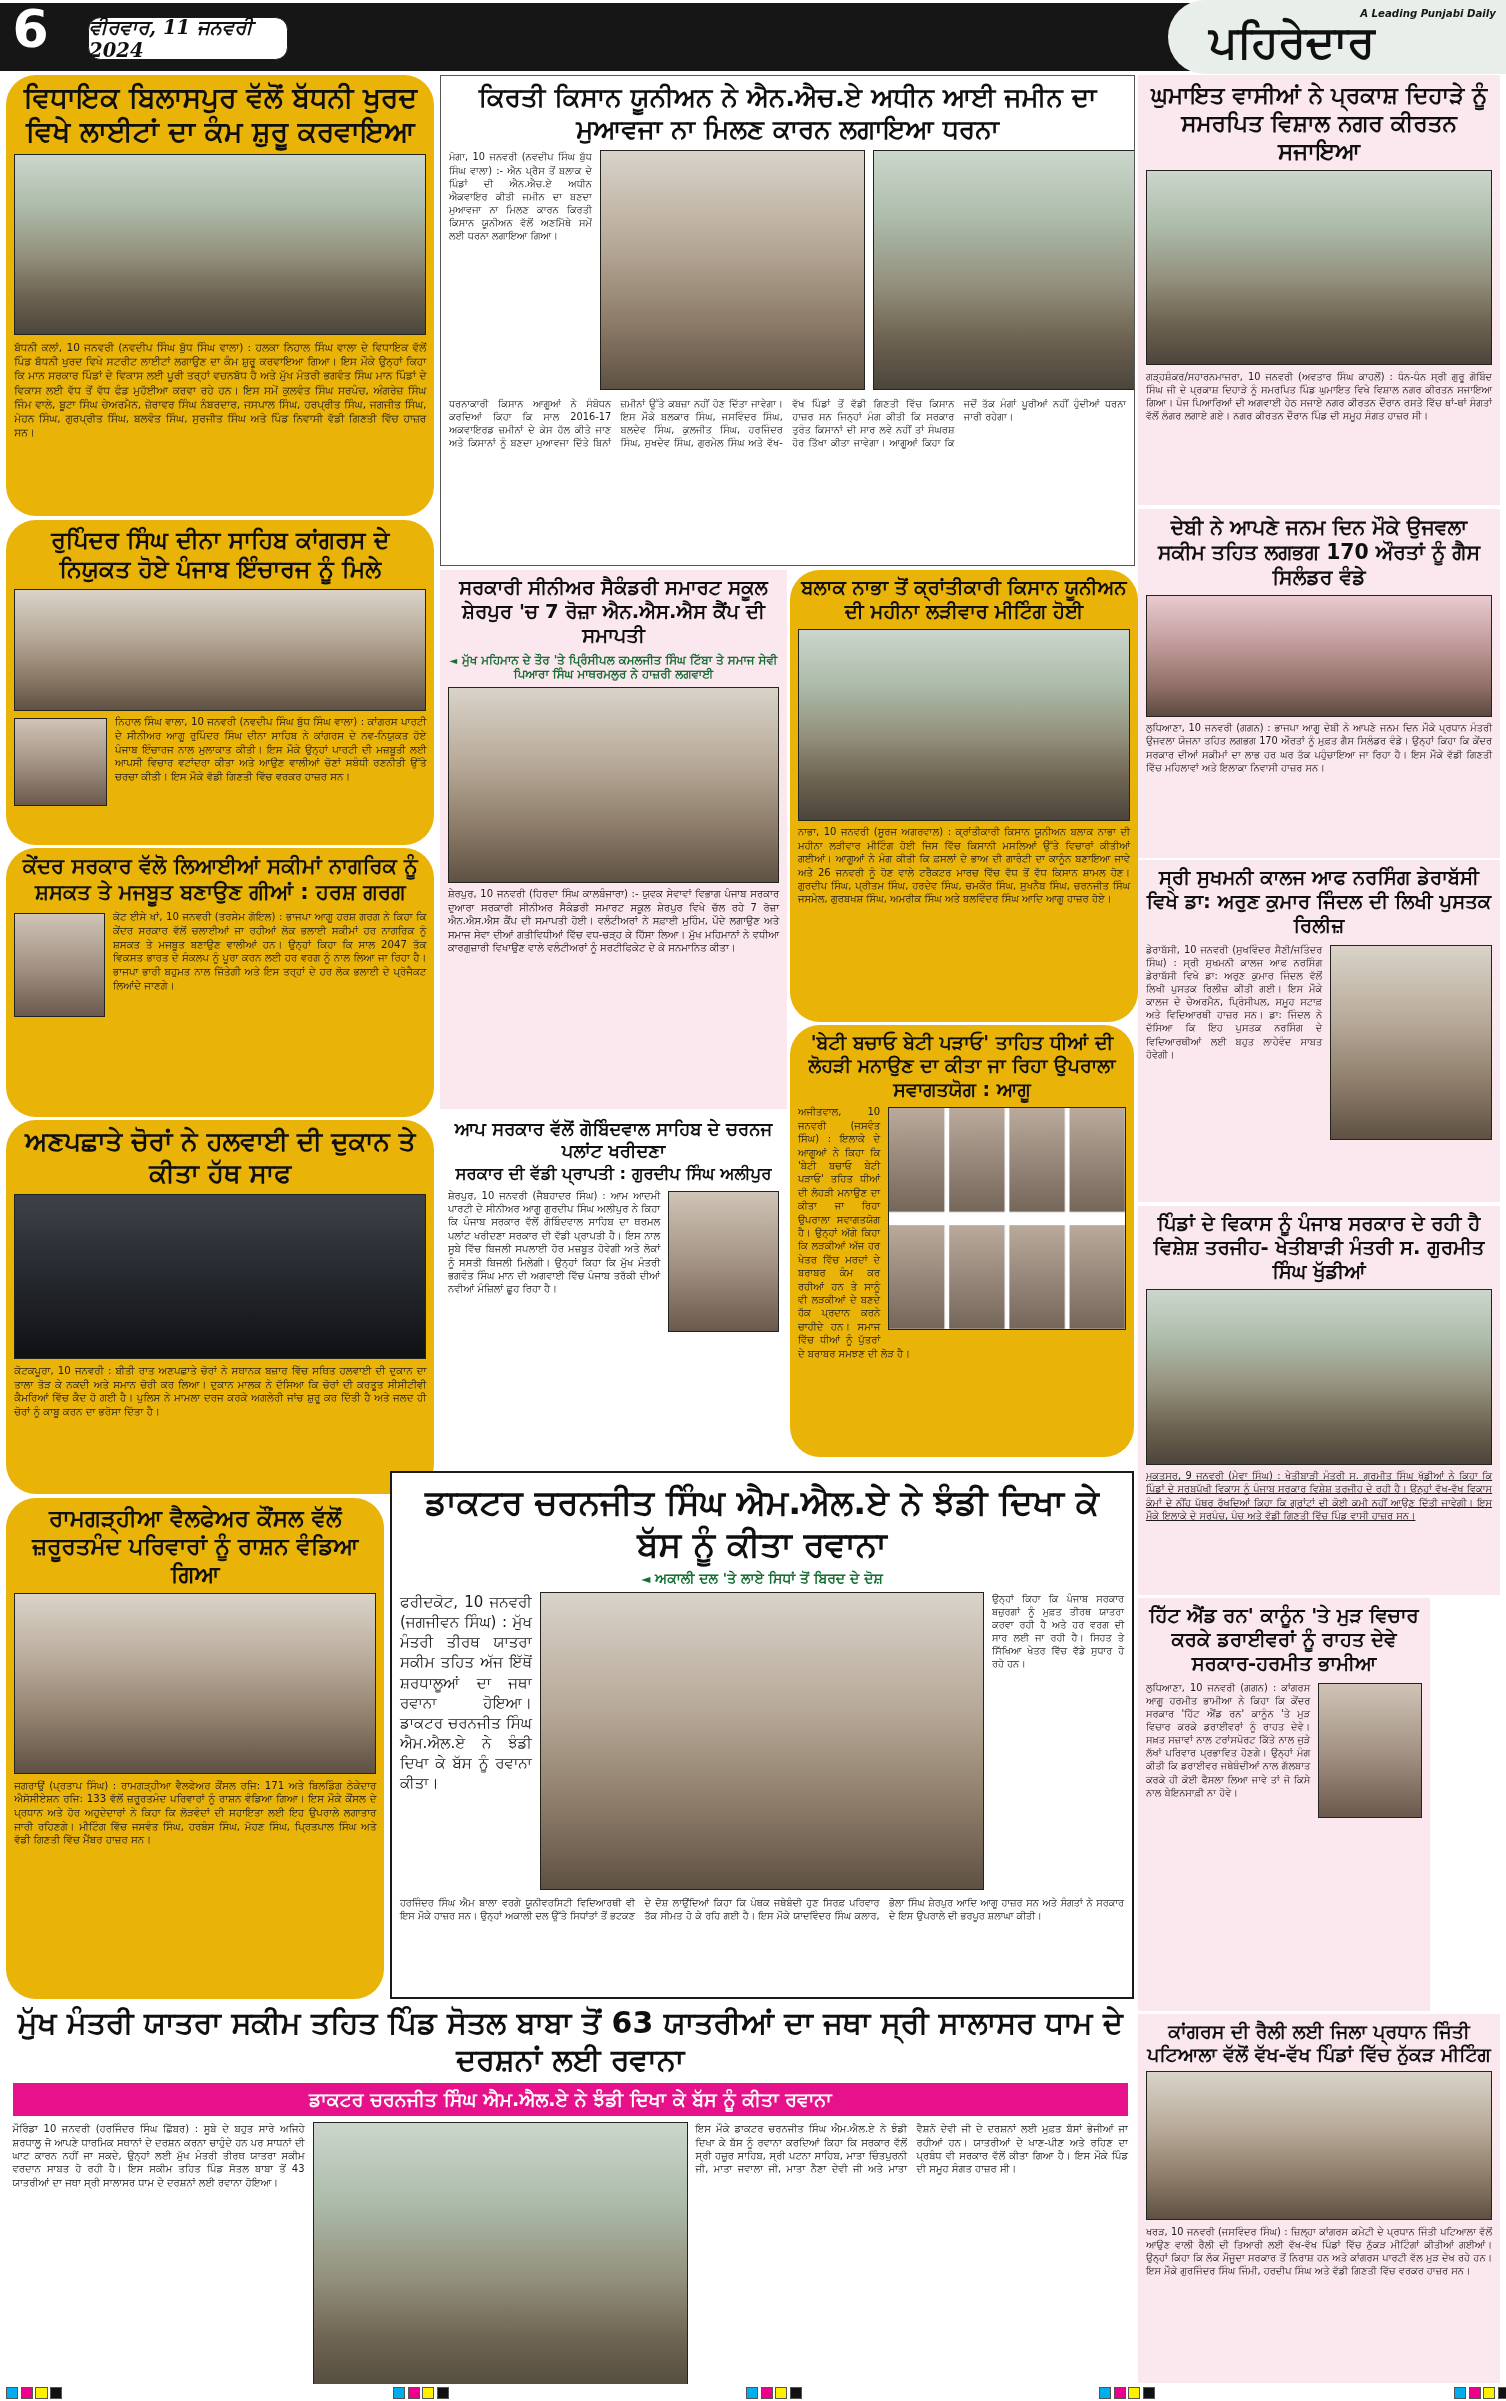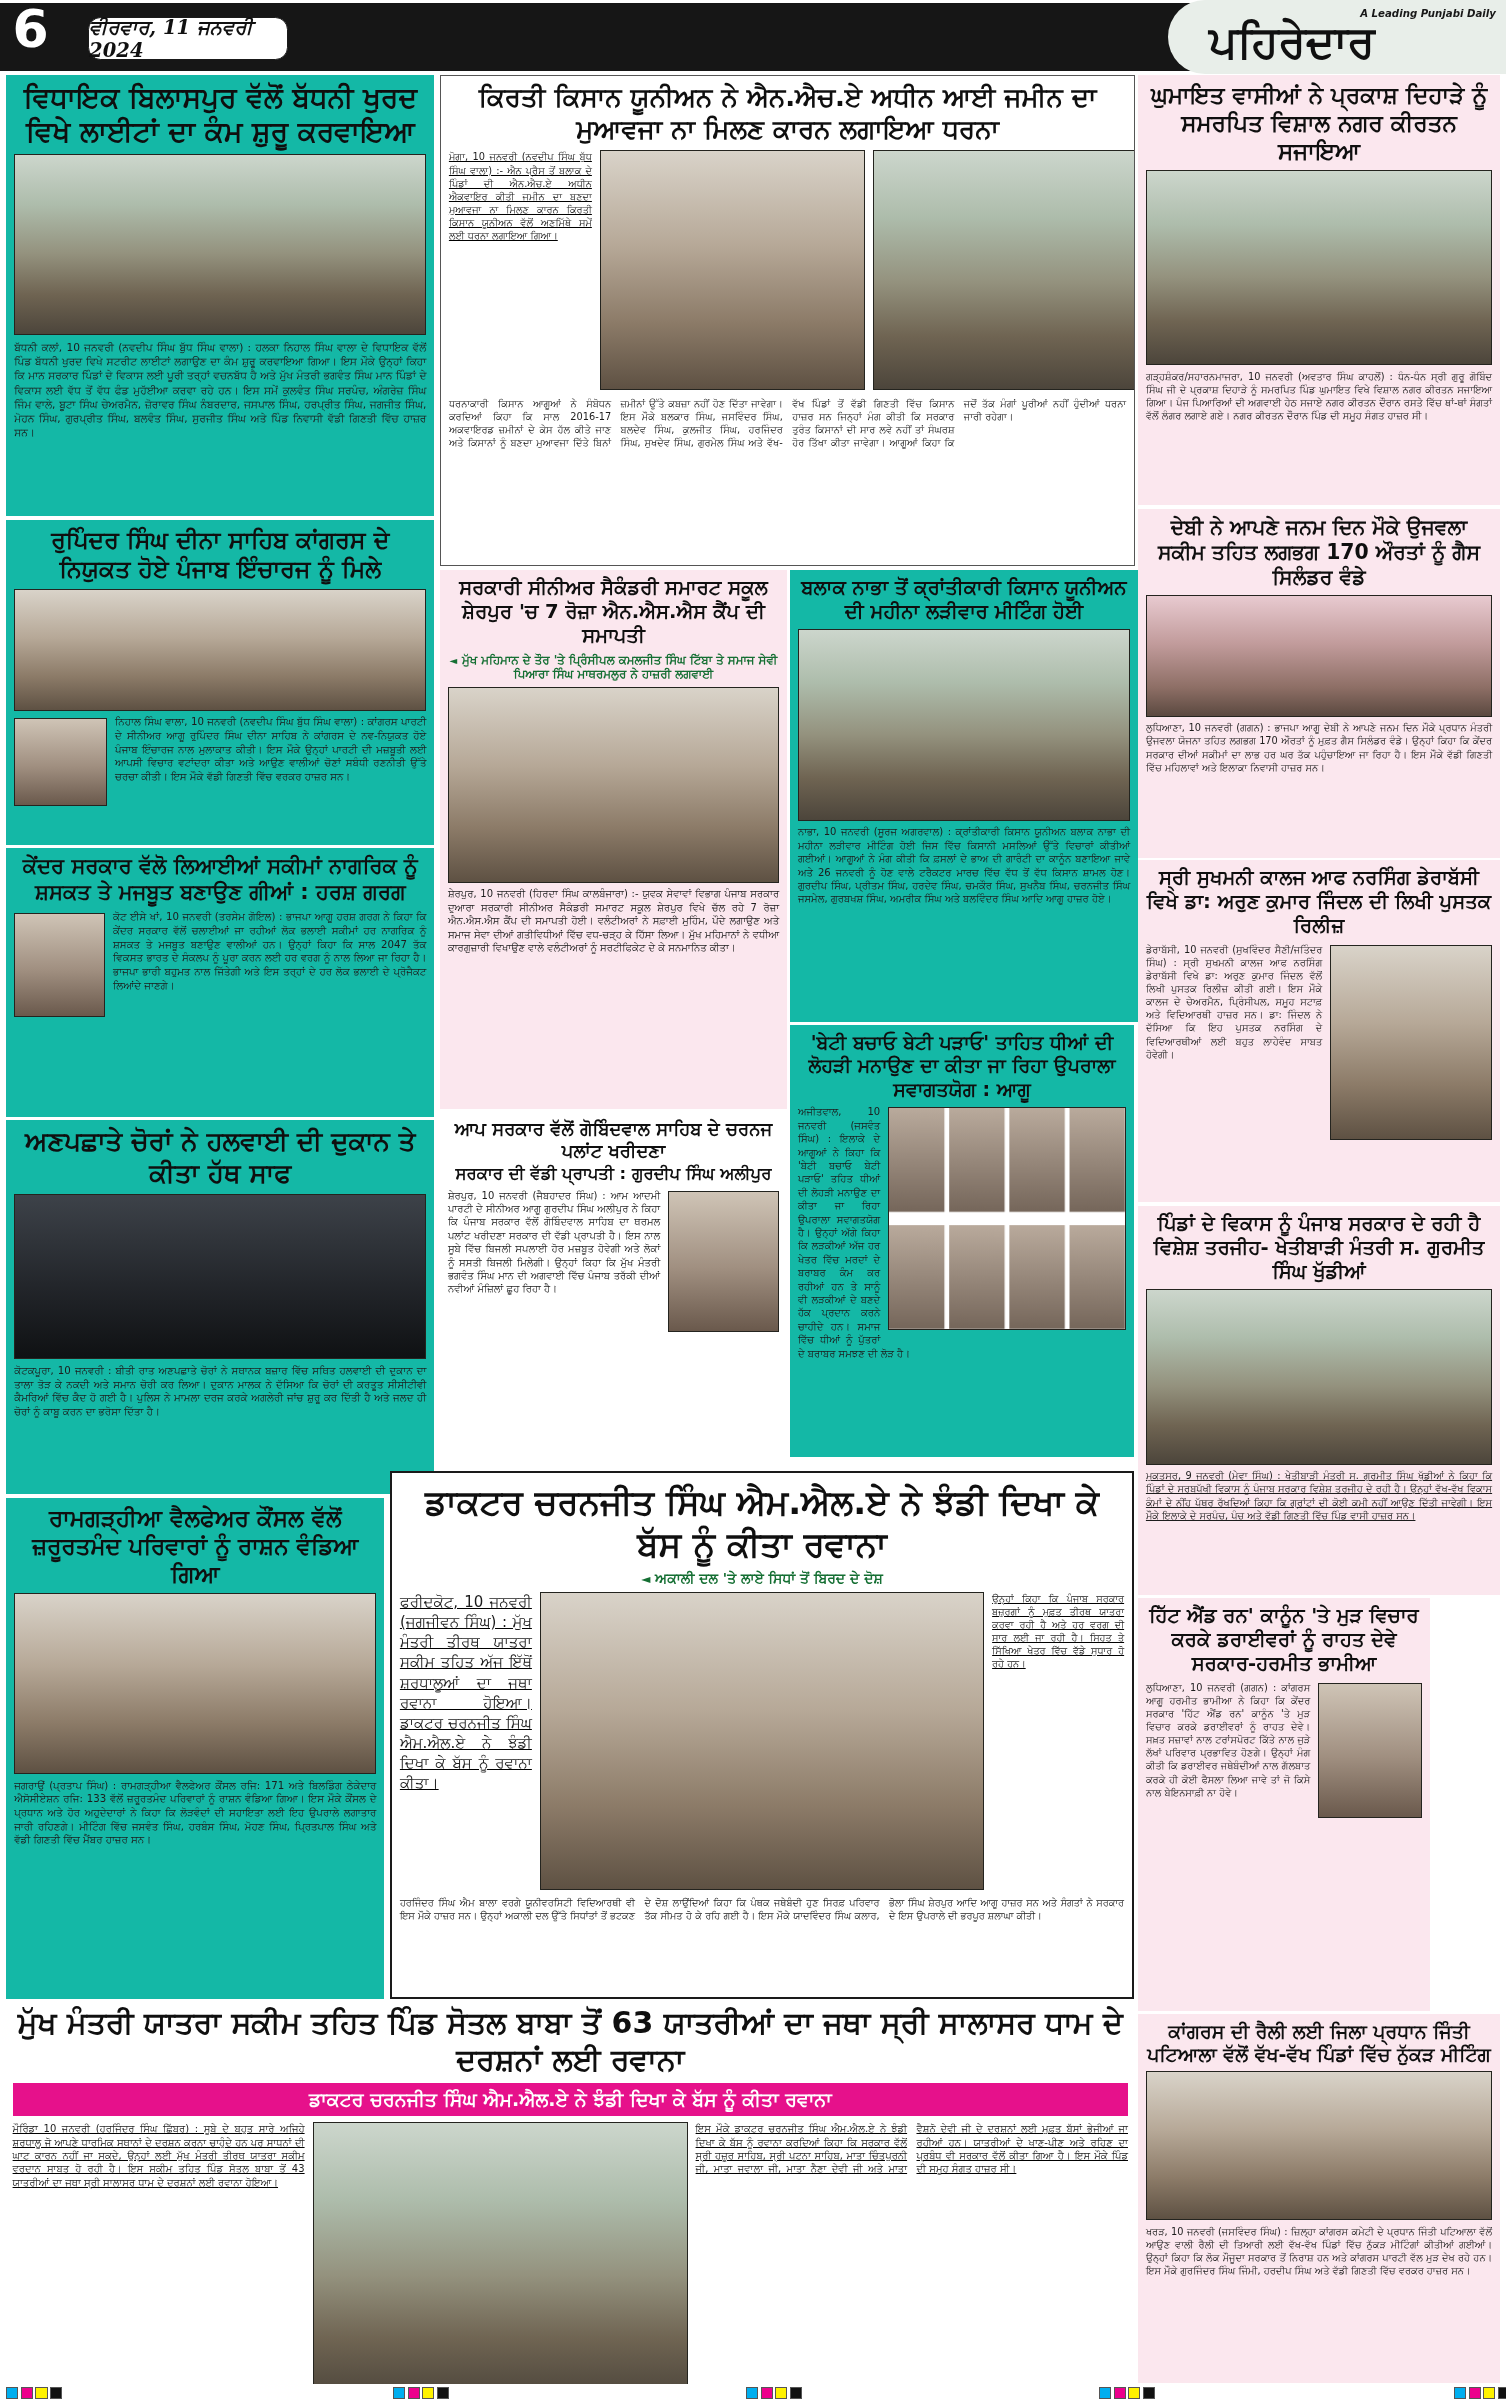--- a/index.html
+++ b/index.html
@@ -6,37 +6,37 @@
   #page{position:relative;width:1506px;height:2401px;background:#ffffff;overflow:hidden;margin:0 auto;}
   
   #hdr-black{position:absolute;left:0;top:3.1px;width:1506px;height:68px;background:#161616;}
   #masthead-box{position:absolute;left:1168px;top:0;width:338px;height:74px;background:#e8eee9;border-radius:47px 0 0 47px;}
   #page-num{position:absolute;left:12.6px;top:3.1px;color:#fff;font-size:52px;font-weight:bold;line-height:1;}
   #date-badge{position:absolute;left:88px;top:17.3px;width:198px;height:41px;background:#fff;border:1.6px solid #1a1a1a;border-radius:12.6px;display:flex;align-items:center;justify-content:center;font-size:19.6px;font-weight:bold;font-style:italic;font-family:"DejaVu Serif",serif;color:#111;}
   #tagline{position:absolute;left:1209px;top:7.9px;width:287px;text-align:right;font-size:10.2px;font-weight:bold;font-style:italic;color:#181818;}
   #masthead-title{position:absolute;left:1209px;top:19px;width:287px;text-align:left;font-size:44px;font-weight:bold;color:#101010;line-height:1.05;}
   
   .art{position:absolute;box-sizing:border-box;padding:4.7px 7.9px;overflow:hidden;}
-  .cream{background:#14b8a6;}
+  .cream{background:#eab308;border-radius:30px;}
   .pink{background:#fbe7ee;}
   .white{background:#ffffff;}
   .hl{font-weight:bold;color:#0f0f0f;text-align:center;line-height:1.22;margin:1.6px 0 4.7px 0;}
   .bd{color:#1c1c1c;text-align:justify;line-height:1.34;margin:0;}
   .ph{box-sizing:border-box;border:1.6px solid #24241f;width:100%;}
   .ph-out{background:linear-gradient(180deg,#ccd6cc 0%,#adbcab 28%,#94927e 55%,#6f6452 78%,#4c453b 100%);}
   .ph-in{background:linear-gradient(180deg,#d9d3c9 0%,#b6a897 40%,#8c7b68 72%,#5e5143 100%);}
   .ph-dark{background:linear-gradient(180deg,#3d4249 0%,#23262b 55%,#0f1113 100%);}
   .ph-pink{background:linear-gradient(180deg,#e8cad0 0%,#c19b9b 40%,#8e6f66 76%,#5b4940 100%);}
   .ph-grid{background-color:#fff;background-image:linear-gradient(180deg,#b9aa9c,#75665a);background-size:23.5% 47%;background-repeat:space;border:1.6px solid #24241f;}
   .portrait{box-sizing:border-box;border:1.6px solid #24241f;background:linear-gradient(180deg,#cfc4b6 0%,#a08f80 55%,#6a594c 100%);}
   .fl{float:left;margin:2.4px 7.9px 3.1px 0;}
   .fr{float:right;margin:2.4px 0 3.1px 7.9px;}
   .sub{color:#156f33;font-weight:bold;text-align:center;line-height:1.25;margin:0 0 4.7px 0;}
   .arrow{color:#156f33;font-size:0.85em;margin-right:4.7px;}
-  .row{display:flex;gap:8px;text-decoration:underline;}
+  .row{display:flex;gap:8px;}
   .strip{background:#e6118b;color:#ffffff;font-weight:bold;display:flex;align-items:center;justify-content:center;}
   
   #footer-marks{position:absolute;left:0;top:2385px;width:1506px;height:15.7px;background:#fff;}
   .reg-group{position:absolute;top:1.6px;display:flex;gap:2.4px;}
   .reg-sq{width:10.2px;height:10.2px;border:0.8px solid #555;}
 </style>
 </head>
 <body>
 
 <div id="page">

